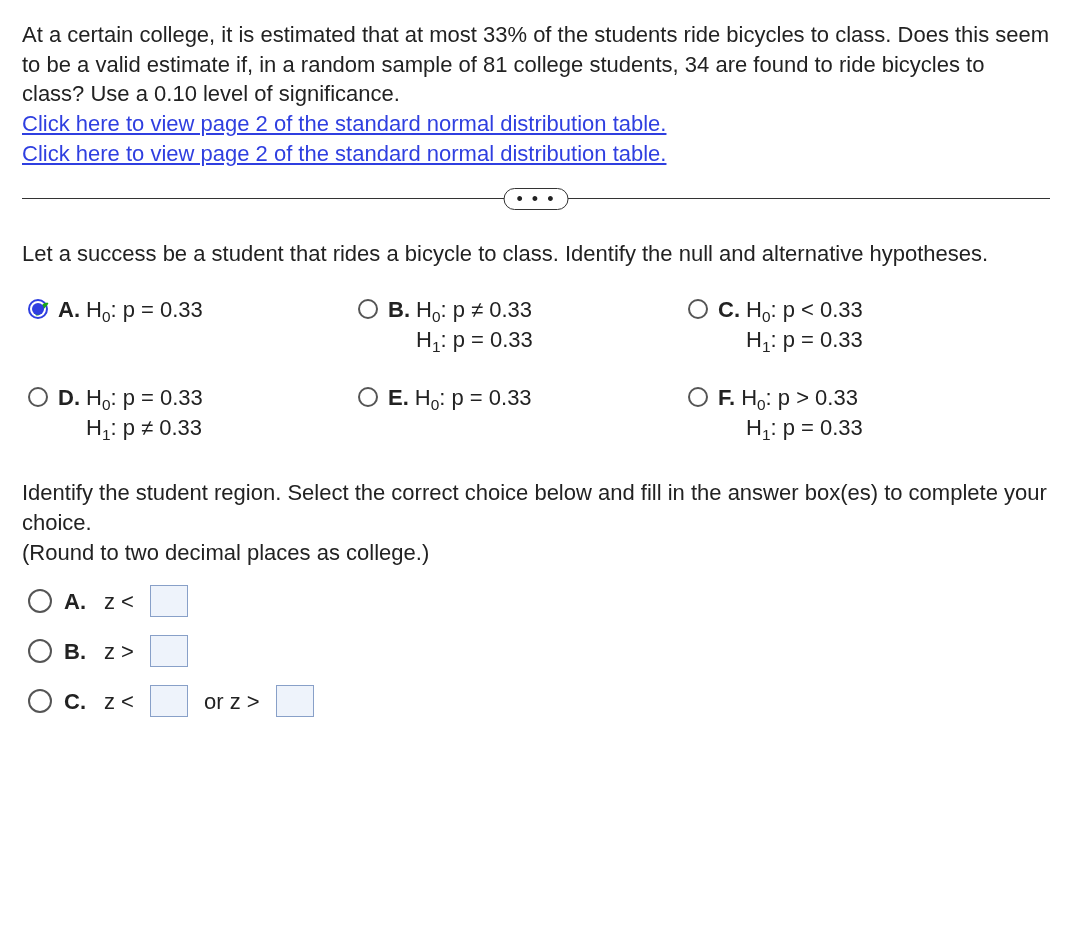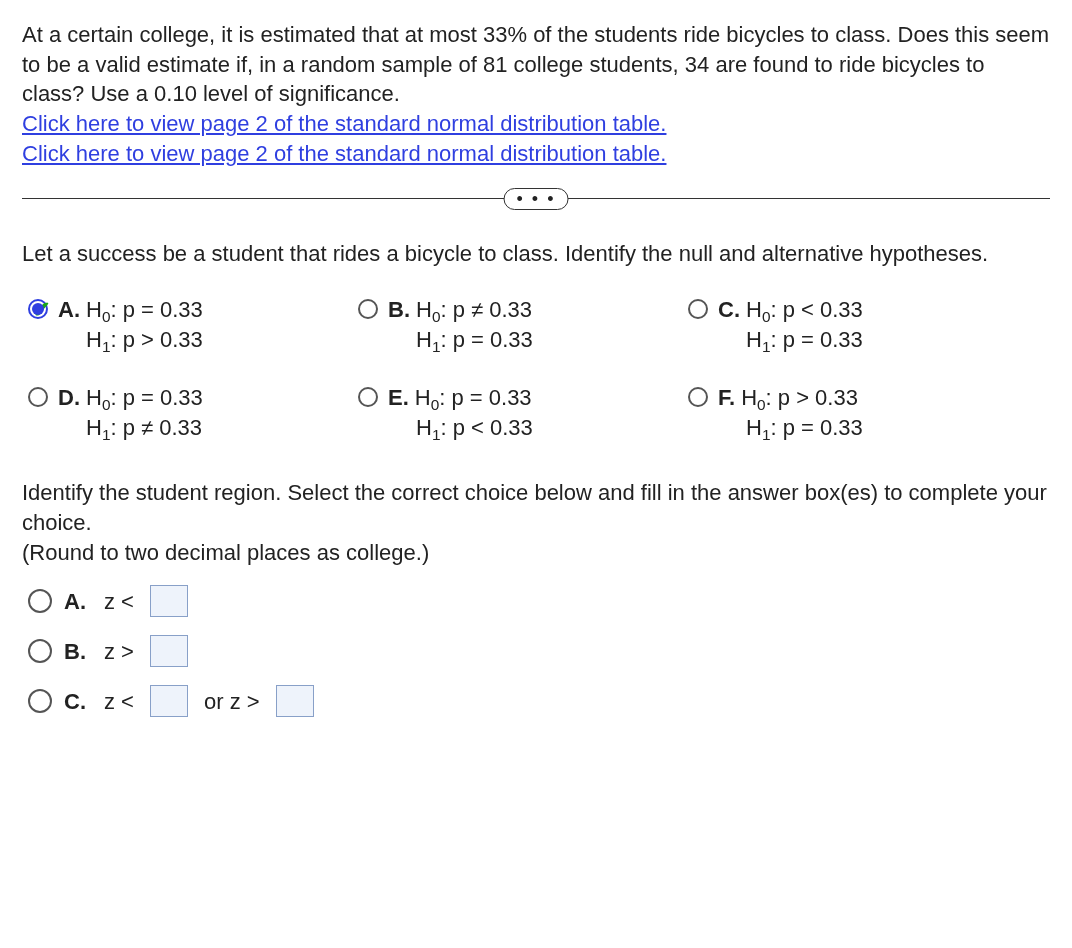--- a/index.html
+++ b/index.html
@@ -150,23 +150,20 @@
 
   <div class="choice">
     <div class="radio sel">
       <span class="check-overlay">✔</span>
     </div>
     <div class="hyp-lines">
       <div class="hyp-row">
         <span class="letter">A.</span>
         <span><span>H</span><sub>0</sub><span>: p = 0.33</span></span>
       </div>
-      <div class="hyp-row" style="padding-left:28px;">
-        <span><span>H</span><sub>1</sub><span>: p &gt; 0.33</span></span>
-      </div>
     </div>
   </div>
 
   <div class="choice">
     <div class="radio"></div>
     <div class="hyp-lines">
       <div class="hyp-row">
         <span class="letter">B.</span>
         <span><span>H</span><sub>0</sub><span>: p ≠ 0.33</span></span>
       </div>
@@ -201,23 +198,20 @@
       </div>
     </div>
   </div>
 
   <div class="choice">
     <div class="radio"></div>
     <div class="hyp-lines">
       <div class="hyp-row">
         <span class="letter">E.</span>
         <span><span>H</span><sub>0</sub><span>: p = 0.33</span></span>
-      </div>
-      <div class="hyp-row" style="padding-left:28px;">
-        <span><span>H</span><sub>1</sub><span>: p &lt; 0.33</span></span>
       </div>
     </div>
   </div>
 
   <div class="choice">
     <div class="radio"></div>
     <div class="hyp-lines">
       <div class="hyp-row">
         <span class="letter">F.</span>
         <span><span>H</span><sub>0</sub><span>: p &gt; 0.33</span></span>

